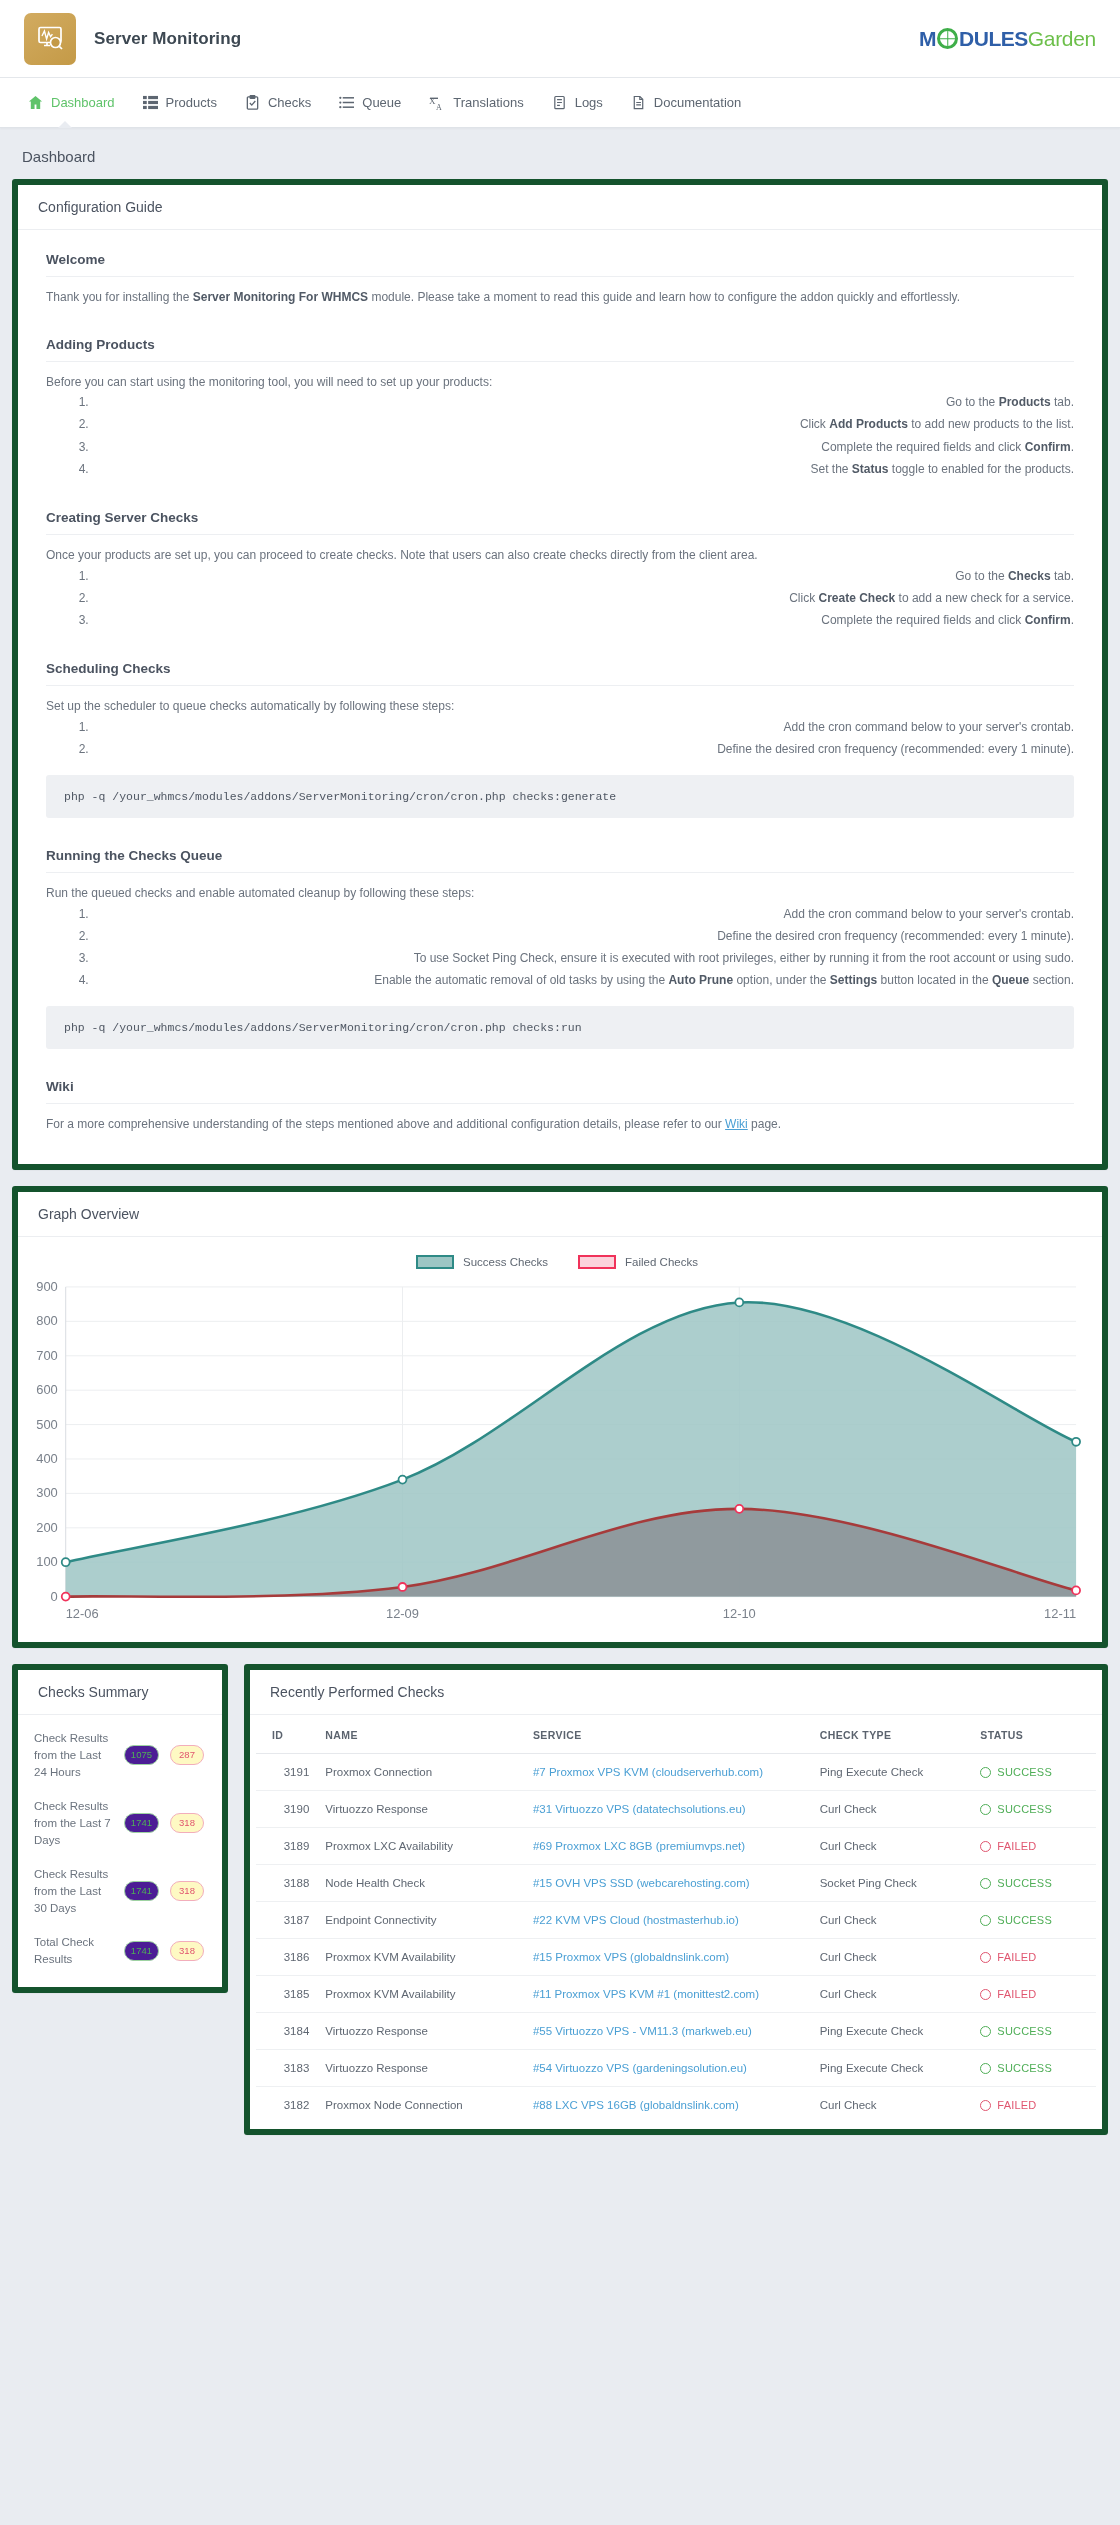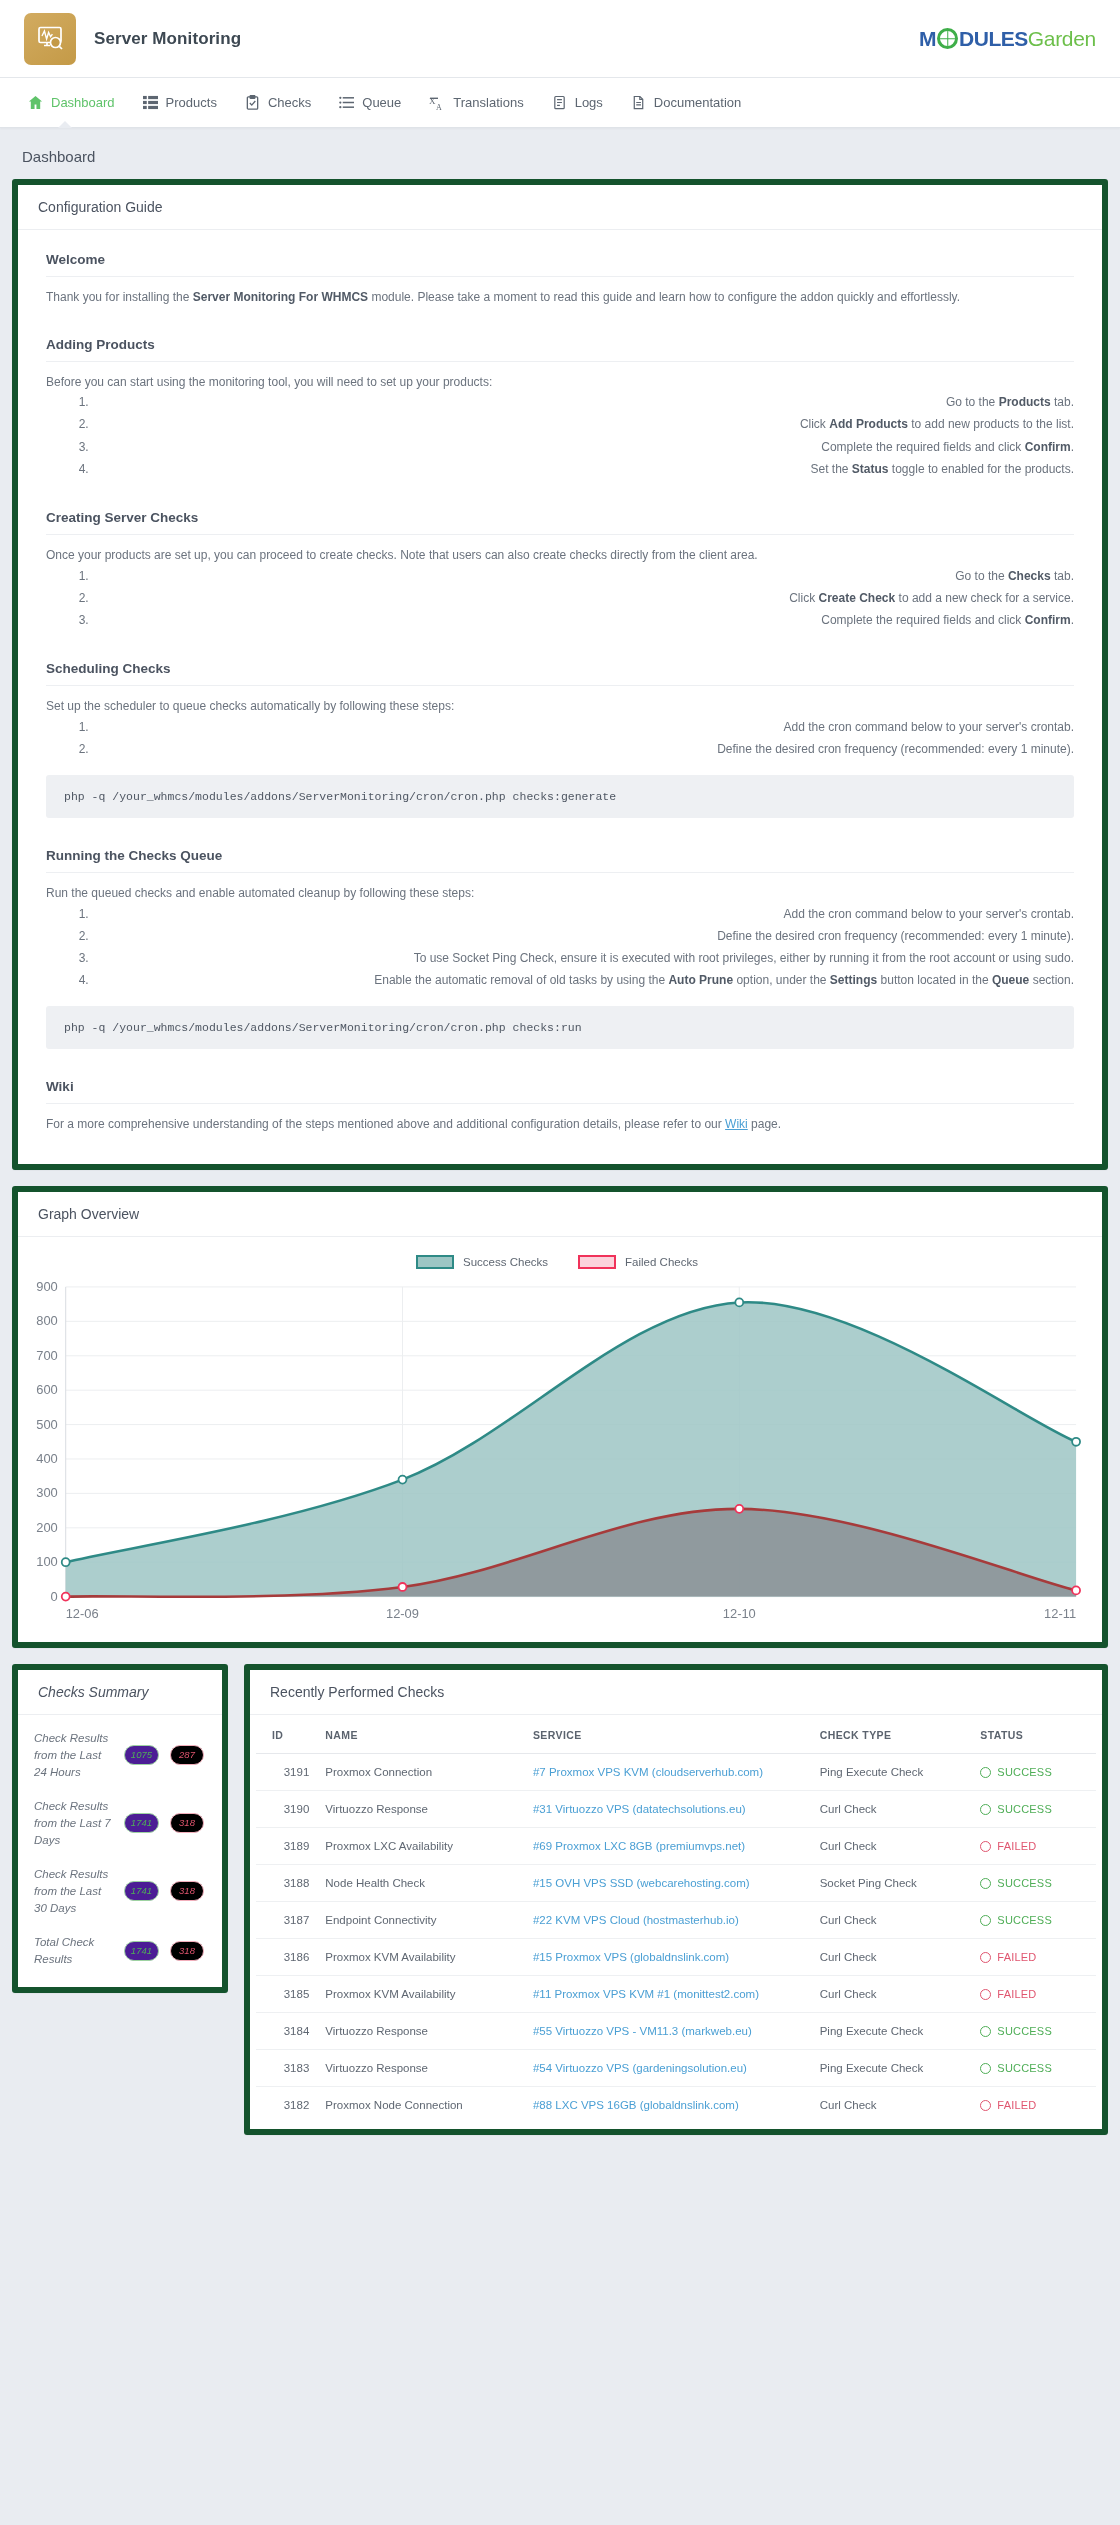--- a/index.html
+++ b/index.html
@@ -136,21 +136,21 @@
   .chart-area { padding: 12px 14px 6px 8px; }
   .legend { display:flex; justify-content:center; gap: 30px; margin: 6px 0 10px; }
   .legend-item { display:flex; align-items:center; font-size:11.5px; color:#5f6772; }
   .legend-swatch { width: 38px; height: 14px; margin-right:9px; border: 2px solid; }
   .sw-success { background:#9dc6c4; border-color:#2e8a86; }
   .sw-failed  { background:#fbd3dc; border-color:#f0325a; }
   .chart-svg { display:block; width: 100%; }
 
   
   .bottom { display:flex; gap: 16px; align-items: flex-start; }
-  .col-left { width: 216px; flex: 0 0 216px; font-style: italic; }
+  .col-left { width: 216px; flex: 0 0 216px; }
   .col-right { flex: 1 1 auto; }
 
   .summary-row {
     display:flex; align-items:center;
     padding: 9px 14px 9px 12px;
     font-size: 11.5px;
     color:#6b737e;
     line-height:1.45;
   }
   .summary-label { flex:1 1 auto; padding-right: 8px; }
@@ -159,21 +159,21 @@
     min-width: 34px;
     text-align:center;
     font-size: 9.5px;
     border-radius: 10px;
     padding: 2px 6px;
     border:1px solid;
     margin-left: 4px;
     white-space:nowrap;
   }
   .pill-ok { color:#4fae57; border-color:#9ed3a2; background:#4c1d95; }
-  .pill-fail { color:#e0556f; border-color:#f2aebb; background:#000000;margin-left:11px; }
+  .pill-fail { color:#e0556f; border-color:#f2aebb; background:#fef9c3;margin-left:11px; }
 
   
   table { border-collapse: collapse; width:100%; }
   thead th {
     font-size: 10.5px;
     letter-spacing: .4px;
     color:#5b636e;
     text-transform: uppercase;
     font-weight: bold;
     text-align:left;

